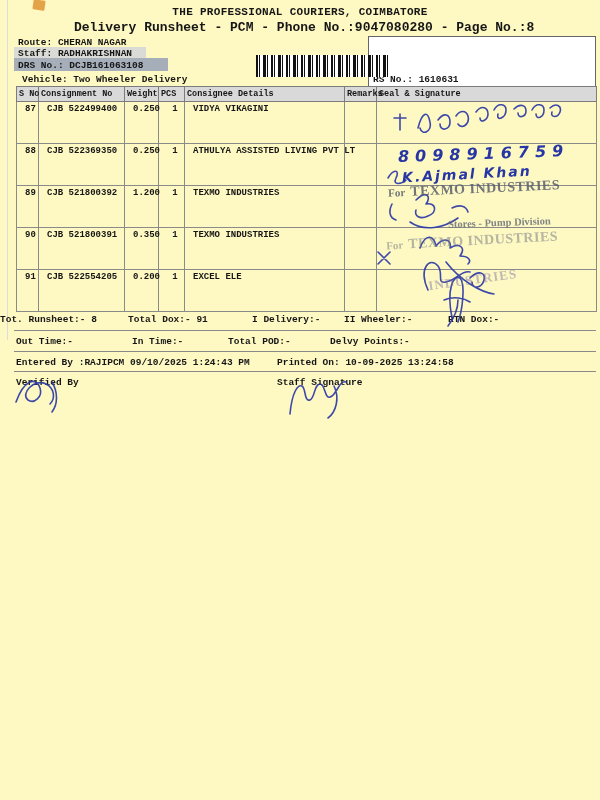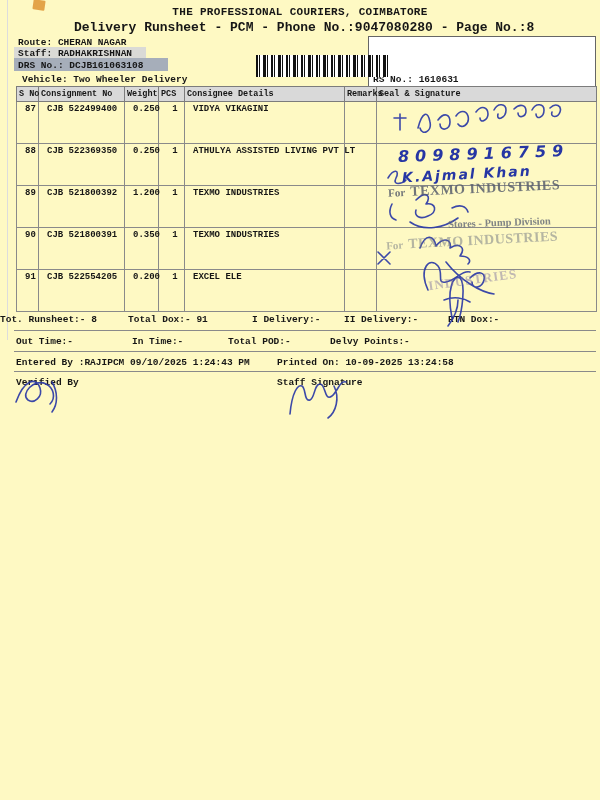--- a/index.html
+++ b/index.html
@@ -154,21 +154,21 @@
       <td></td>
       <td></td>
     </tr>
   </tbody>
     </table>
 
   <div class="sumline" style="top:314px;">
     <span class="seg" style="left:0;"><span>Tot. Runsheet:-</span> <span>8</span></span>
     <span class="seg" style="left:128px;"><span>Total Dox:-</span>  <span>91</span></span>
     <span class="seg" style="left:252px;"><span>I Delivery:-</span> <span></span></span>
-    <span class="seg" style="left:344px;"><span>II Delivery:-</span> <span></span></span>
+    <span class="seg" style="left:344px;"><span>II Wheeler:-</span> <span></span></span>
     <span class="seg" style="left:448px;"><span>RTN Dox:-</span> <span></span></span>
   </div>
   <div class="rule" style="top:330px;"></div>
 
   <div class="sumline" style="top:336px;">
     <span class="seg" style="left:16px;"><span>Out Time:-</span> <span></span></span>
     <span class="seg" style="left:132px;"><span>In Time:-</span> <span></span></span>
     <span class="seg" style="left:228px;"><span>Total POD:-</span> <span></span></span>
     <span class="seg" style="left:330px;"><span>Delvy Points:-</span> <span></span></span>
   </div>

